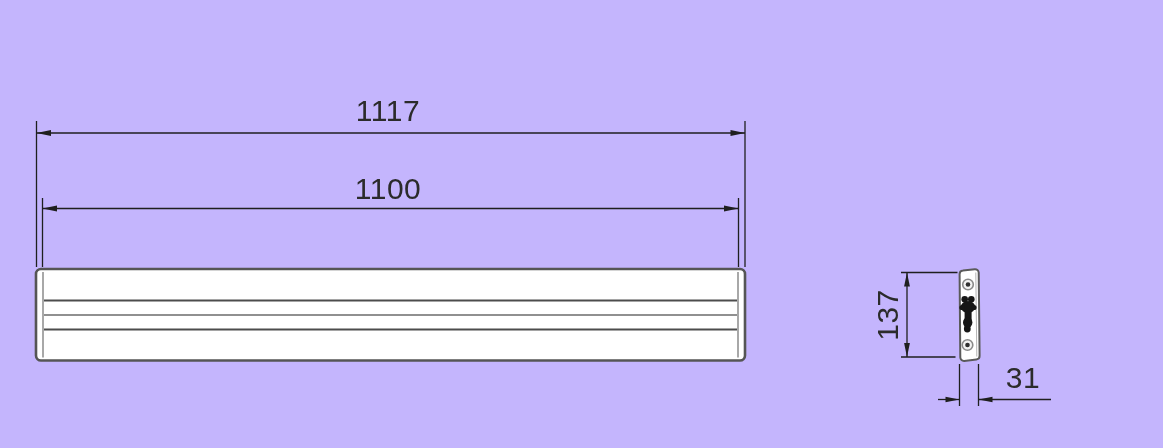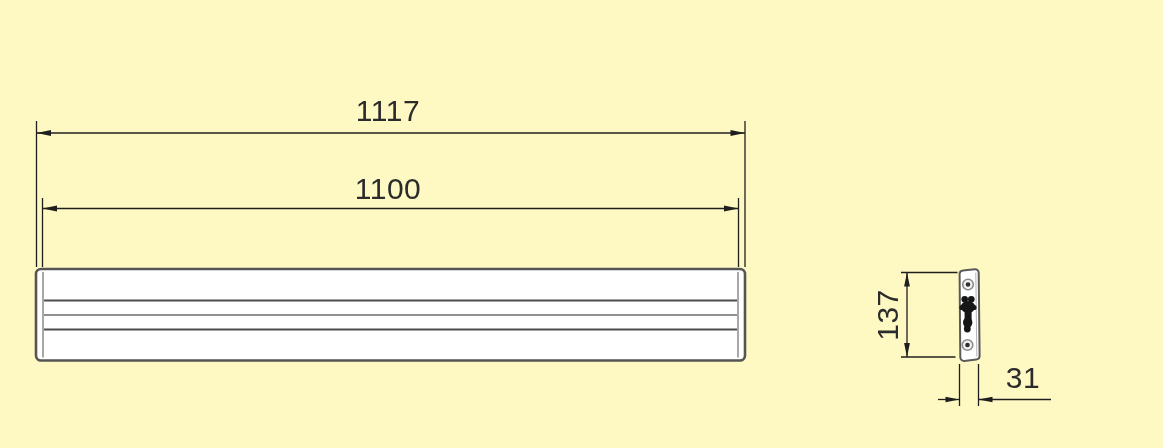--- a/index.html
+++ b/index.html
@@ -5,21 +5,21 @@
   html, body {
     margin: 0;
     padding: 0;
     background: #ffffff;
     font-family: "Liberation Sans", sans-serif;
   }
   .canvas {
     position: relative;
     width: 1163px;
     height: 448px;
-    background: #fef9c3;
+    background: #c4b5fd;
     overflow: hidden;
   }
   svg text {
     font-family: "Liberation Sans", sans-serif;
     font-size: 30px;
     letter-spacing: 0.5px;
     fill: #2b2b2b;
   }
 </style>
 </head>

